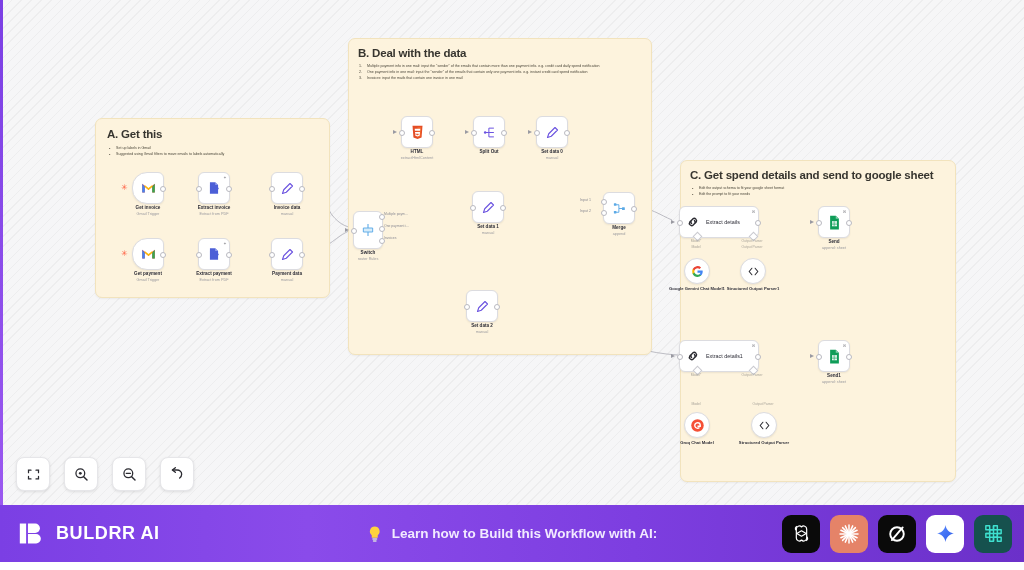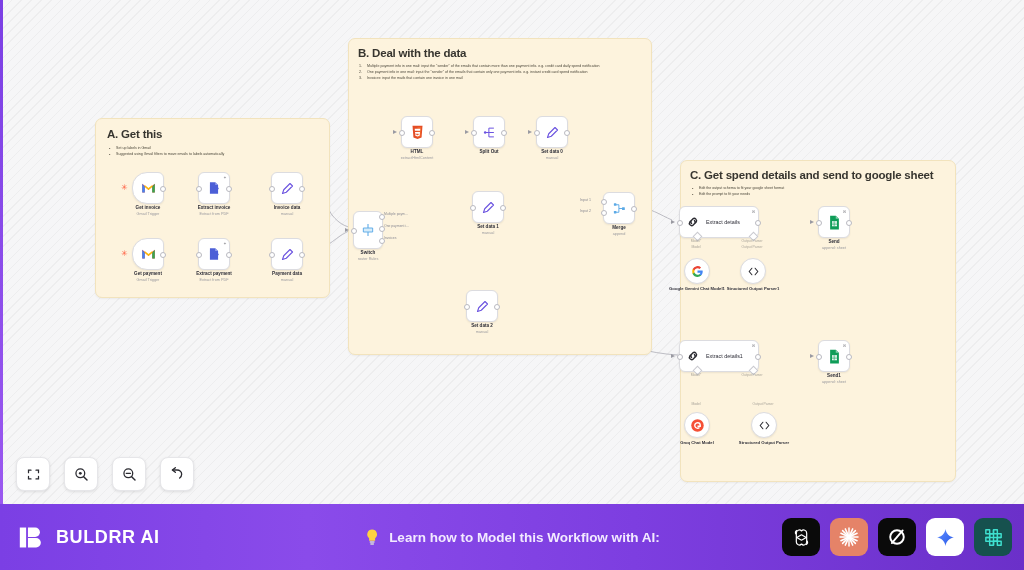--- a/index.html
+++ b/index.html
@@ -145,21 +145,21 @@
   
   .controls{position:absolute;left:16px;bottom:22px;display:flex;gap:14px;}
   .ctrl{
     width:32px;height:32px;border-radius:8px;background:#ffffff;
     border:1px solid #e6e6e9;box-shadow:0 1px 3px rgba(0,0,0,0.10);
     display:flex;align-items:center;justify-content:center;
   }
 
   
   .footer{
-    position:absolute;left:0;bottom:0;width:1024px;height:66px;
+    position:absolute;left:0;bottom:8px;width:1024px;height:57px;
     background:linear-gradient(90deg,#7b3fe4 0%,#8a4bea 30%,#7d3ee0 62%,#6b30c9 100%);
     display:flex;align-items:center;
   }
   .brand{display:flex;align-items:center;gap:9px;margin-left:18px;}
   .brand-name{color:#ffffff;font-size:18px;font-weight:bold;letter-spacing:0.6px;}
   .cta{
     position:absolute;left:50%;transform:translateX(-50%);
     display:flex;align-items:center;gap:9px;
   }
   .cta-text{color:#f2eaff;font-size:13.5px;font-weight:bold;}
@@ -618,21 +618,21 @@
       </svg>
       <span class="brand-name">BULDRR AI</span>
     </div>
 
     <div class="cta">
       <svg width="16" height="18" viewBox="0 0 20 24">
         <path d="M10 2 a6.5 6.5 0 0 1 4 11.6 V17 h-8 v-3.4 A6.5 6.5 0 0 1 10 2z" fill="#ffd23f"></path>
         <rect x="6.6" y="17.5" width="6.8" height="2" rx="1" fill="#d8d8dd"></rect>
         <rect x="7.4" y="20.3" width="5.2" height="1.9" rx="0.95" fill="#d8d8dd"></rect>
       </svg>
-      <span class="cta-text">Learn how to Model this Workflow with AI:</span>
+      <span class="cta-text">Learn how to Build this Workflow with AI:</span>
     </div>
 
     <div class="ai-icons">
       <div class="ai-icon" style="background:#0a0a0a;">
         <svg width="23" height="23" viewBox="0 0 24 24">
           <g fill="none" stroke="#ffffff" stroke-width="1.25" stroke-linejoin="round">
             <path d="M12 5.2 a3.1 3.1 0 0 1 5.4 2.1 l0 4.4 -5.4 3.1 -5.4-3.1 0-4.4 a3.1 3.1 0 0 1 5.4-2.1z"></path>
             <path d="M12 18.8 a3.1 3.1 0 0 1-5.4-2.1 l0-4.4 5.4-3.1 5.4 3.1 0 4.4 a3.1 3.1 0 0 1-5.4 2.1z"></path>
             <path d="M6.2 8.6 a3.1 3.1 0 0 1 1.1-4.2"></path>
             <path d="M17.8 15.4 a3.1 3.1 0 0 1-1.1 4.2"></path>

